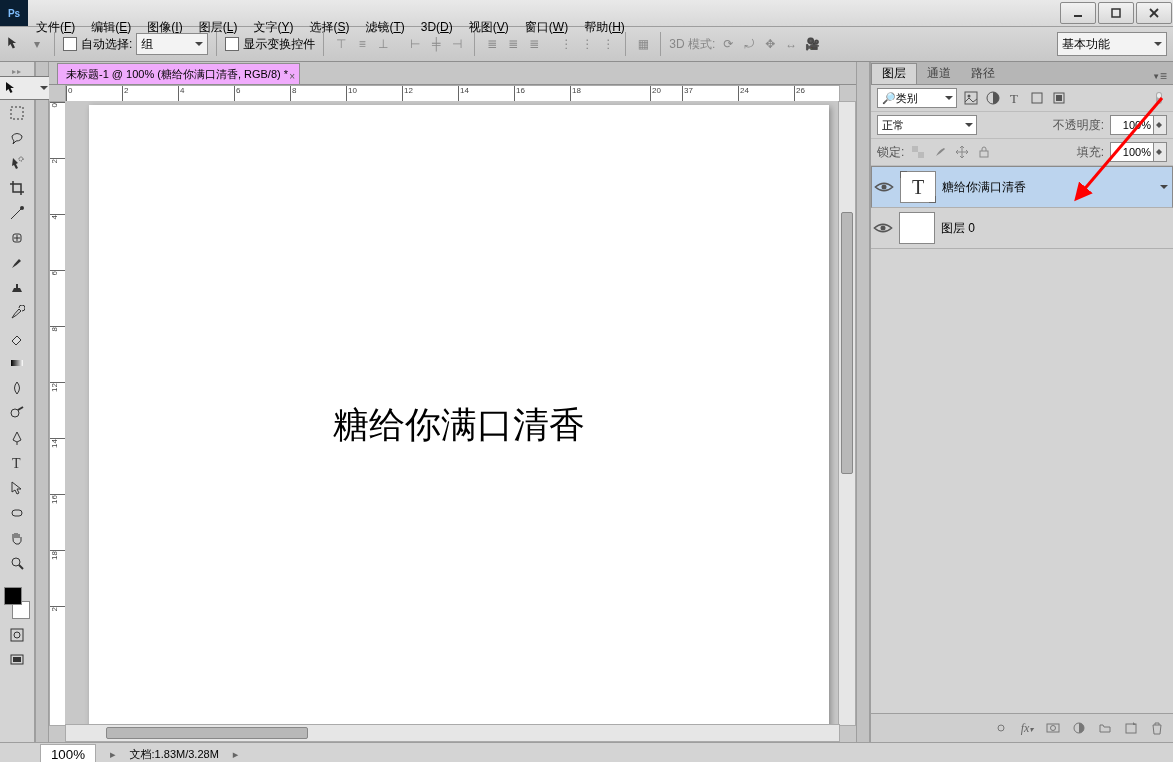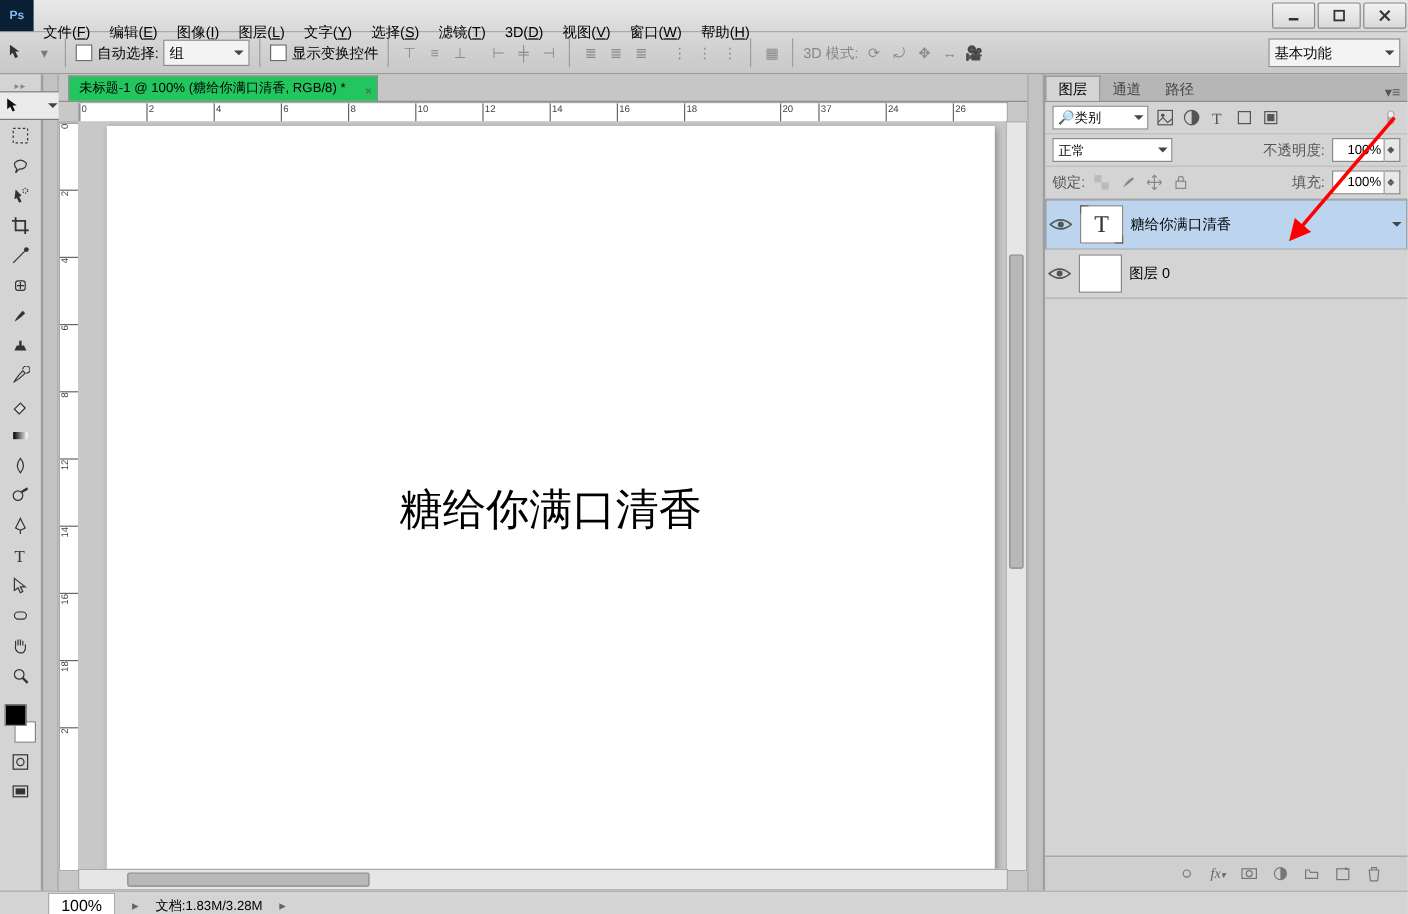--- a/index.html
+++ b/index.html
@@ -44,40 +44,40 @@
   .tool{width:26px;height:22px;display:flex;align-items:center;justify-content:center;color:#333;margin-bottom:1px;position:relative;border:1px solid transparent;}
   .tool.sel{border:1px solid #7a7a7a;background:#ebebeb;}
   .tool svg{width:16px;height:16px;}
   .tool.swatch{height:40px;width:30px;}
   .tool.swatch .fg{width:16px;height:16px;background:#000;border:1px solid #888;position:absolute;left:2px;top:6px;}
   .tool.swatch .bg{width:16px;height:16px;background:#fff;border:1px solid #888;position:absolute;right:2px;bottom:2px;}
   .tools .grab{height:10px;width:100%;display:flex;align-items:center;justify-content:center;font-size:8px;color:#888;letter-spacing:1px;}
   
   .work{flex:1;display:flex;flex-direction:column;background:#c0c0c0;position:relative;}
   .doc-tabs{height:22px;background:var(--panel2);border-bottom:1px solid #8e8e8e;display:flex;align-items:flex-end;}
-  .doc-tab{height:20px;border:1px solid #8e8e8e;border-bottom:none;background:#22c55e;padding:0 26px 0 8px;font-size:11px;line-height:20px;margin-left:8px;position:relative;}
+  .doc-tab{height:20px;border:1px solid #8e8e8e;border-bottom:none;background:#f0abfc;padding:0 11px 0 8px;font-size:11px;line-height:20px;margin-left:8px;position:relative;}
   .doc-tab .x{position:absolute;right:4px;top:3px;font-size:10px;color:#555;}
   .rulers{position:relative;flex:1;background:#c8c8c8;}
   .ruler-h{position:absolute;left:16px;right:16px;top:0;height:16px;background:#fff;border:1px solid #aaa;font-size:8px;color:#444;overflow:hidden;}
   .ruler-h .tickwrap{position:relative;height:100%;}
   .ruler-h .tick{position:absolute;top:0;height:100%;border-left:1px solid #666;padding-left:1px;}
   .ruler-v{position:absolute;left:0;top:16px;bottom:16px;width:16px;background:#fff;border:1px solid #aaa;font-size:8px;color:#444;overflow:hidden;}
   .ruler-v .tick{position:absolute;left:0;width:100%;border-top:1px solid #666;padding-top:0;}
   .canvas-area{position:absolute;left:16px;top:16px;right:16px;bottom:16px;background:#c8c8c8;overflow:hidden;}
   .doc{position:absolute;left:24px;top:4px;width:740px;height:640px;background:#fff;box-shadow:2px 2px 6px rgba(0,0,0,.3);display:flex;align-items:center;justify-content:center;}
   .doc .txt{font:36px/1 "SimSun", serif;color:#000;}
   .hscroll{position:absolute;left:16px;right:16px;bottom:0;height:16px;background:#e6e6e6;border:1px solid #aaa;}
   .vscroll{position:absolute;right:0;top:16px;bottom:16px;width:16px;background:#e6e6e6;border:1px solid #aaa;}
   .vscroll .thumb{position:absolute;left:2px;width:10px;top:110px;height:260px;background:#b8b8b8;border:1px solid #888;border-radius:2px;}
   .hscroll .thumb{position:absolute;top:2px;height:10px;left:40px;width:200px;background:#b8b8b8;border:1px solid #888;border-radius:2px;}
   
   .stripe{width:12px;background:#c2c2c2;border-left:1px solid #9e9e9e;border-right:1px solid #9e9e9e;}
   
   .panels{width:302px;background:var(--panel);display:flex;flex-direction:column;border-left:1px solid #9e9e9e;}
-  .ptabs{height:22px;background:#b6b6b6;display:flex;align-items:flex-end;font-size:12px;border-bottom:1px solid #8e8e8e;}
+  .ptabs{height:22px;background:#b6b6b6;display:flex;align-items:flex-end;font-size:12px;border-bottom:1px solid #8e8e8e;font-family:Liberation Mono, monospace;}
   .ptab{padding:0 10px;height:20px;line-height:20px;color:#444;}
   .ptab.act{background:#d4d4d4;border:1px solid #8e8e8e;border-bottom:none;color:#000;}
   .ptabs .menu{margin-left:auto;padding:0 6px;font-size:12px;color:#555;}
   .prow{height:26px;display:flex;align-items:center;padding:0 6px;gap:6px;font-size:12px;border-bottom:1px solid #bdbdbd;}
   .prow .drop{height:18px;border:1px solid #8a8a8a;background:#fff;min-width:54px;position:relative;padding:0 14px 0 4px;font-size:11px;display:flex;align-items:center;}
   .prow .drop::after{content:"";position:absolute;right:3px;top:50%;margin-top:-2px;border:4px solid transparent;border-top-color:#444;}
   .ic{width:16px;height:16px;display:flex;align-items:center;justify-content:center;color:#555;}
   .ic svg{width:14px;height:14px;}
   .prow .lbl{color:#555;}
   .prow .numbox{height:18px;display:flex;align-items:center;}
@@ -87,21 +87,21 @@
   .prow .numbox .sp::after{content:"";position:absolute;left:2px;bottom:3px;border:3px solid transparent;border-top-color:#555;}
   .layers{flex:1;background:#d4d4d4;overflow:auto;}
   .layer{height:40px;display:flex;align-items:center;border-bottom:1px solid #b0b0b0;padding:0 2px;gap:6px;}
   .layer.sel{background:#bcd4ee;}
   .eye{width:20px;height:20px;display:flex;align-items:center;justify-content:center;color:#555;}
   .thumb{width:34px;height:30px;background:#fff;border:1px solid #888;display:flex;align-items:center;justify-content:center;font-family:Times;}
   .thumb.text{font-size:20px;color:#333;position:relative;}
   .thumb.text::before,.thumb.text::after{content:"";position:absolute;width:6px;height:6px;border:1px solid #666;}
   .thumb.text::before{left:-1px;top:-1px;border-right:none;border-bottom:none;}
   .thumb.text::after{right:-1px;bottom:-1px;border-left:none;border-top:none;}
-  .pfoot{height:28px;border-top:1px solid #9e9e9e;display:flex;align-items:center;justify-content:flex-end;gap:10px;padding:0 20px;background:#cfcfcf;}
+  .pfoot{height:28px;border-top:1px solid #9e9e9e;display:flex;align-items:center;justify-content:flex-end;gap:10px;padding:0 8px;background:#cfcfcf;}
   .pfoot .ic{color:#666;cursor:default;}
   
   .status{height:22px;background:var(--panel);border-top:1px solid #9e9e9e;display:flex;align-items:center;font-size:11px;padding-left:40px;gap:14px;}
   .status .zoomf{width:50px;height:16px;border:1px solid #aaa;background:#fff;text-align:center;}
   
   .arrow{position:absolute;pointer-events:none;}
 </style>
 </head>
 <body>
 

